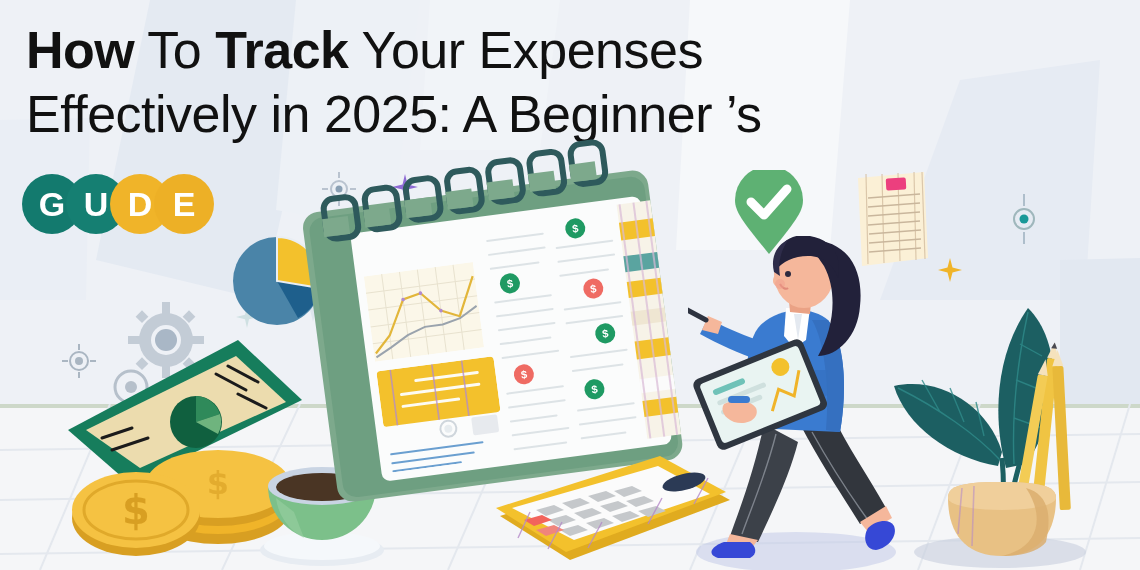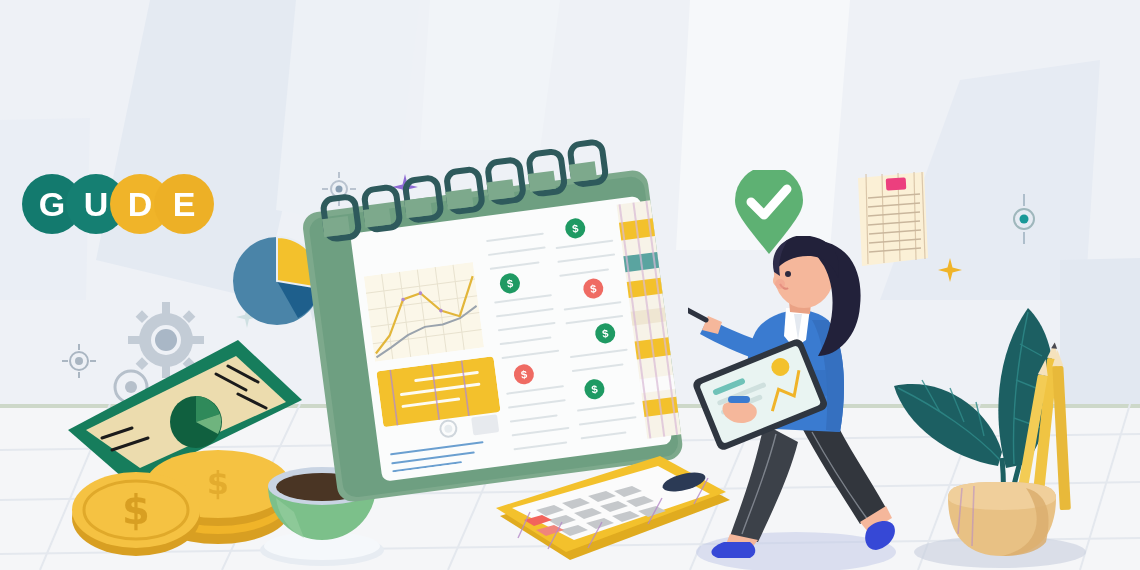--- a/index.html
+++ b/index.html
@@ -130,20 +130,26 @@
   </svg>
   <svg class="abs" style="left:296px;top:296px;" width="0" height="0"></svg>
   <svg class="abs" style="left:938px;top:258px;" width="24" height="24">
     <path d="M12 0 L14.5 9.5 L24 12 L14.5 14.5 L12 24 L9.5 14.5 L0 12 L9.5 9.5 Z" fill="#f0b429"></path>
   </svg>
   <svg class="abs" style="left:236px;top:306px;" width="22" height="22">
     <path d="M11 0 L13 8.8 L22 11 L13 13.2 L11 22 L9 13.2 L0 11 L9 8.8 Z" fill="#cfe0e2"></path>
   </svg>
 
   
+  <div class="abs title">
+    <div class="l1">
+      <b>How</b><span> To </span><b>Track</b><span> Your Expenses</span>
+    </div>
+    <div class="l2">Effectively in 2025: A Beginner ’s</div>
+  </div>
 
   
   <div class="abs guide">
     <div class="gcirc" style="left:0;background:#137a6e;">G</div>
     <div class="gcirc" style="left:44px;background:#157f72;">U</div>
     <div class="gcirc" style="left:88px;background:#f0b429;">D</div>
     <div class="gcirc" style="left:132px;background:#edb026;">E</div>
   </div>
 
   

